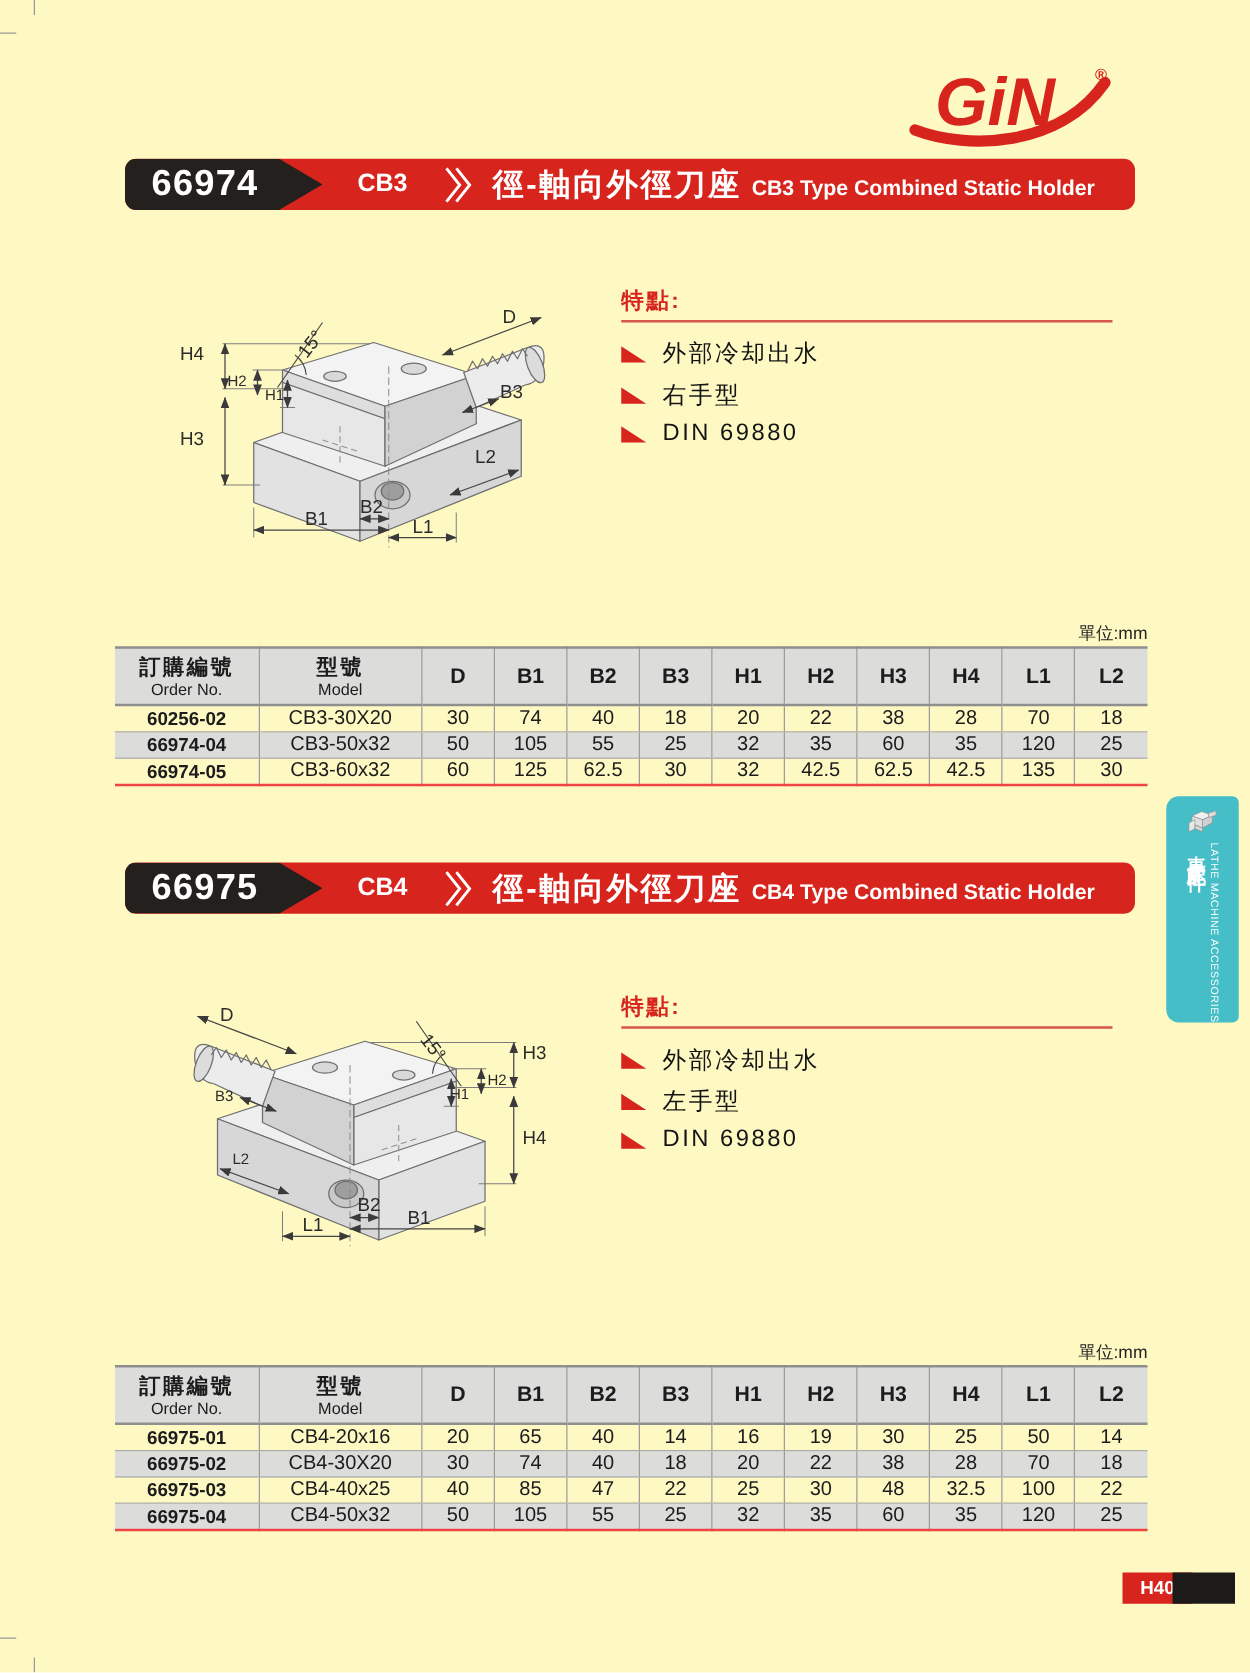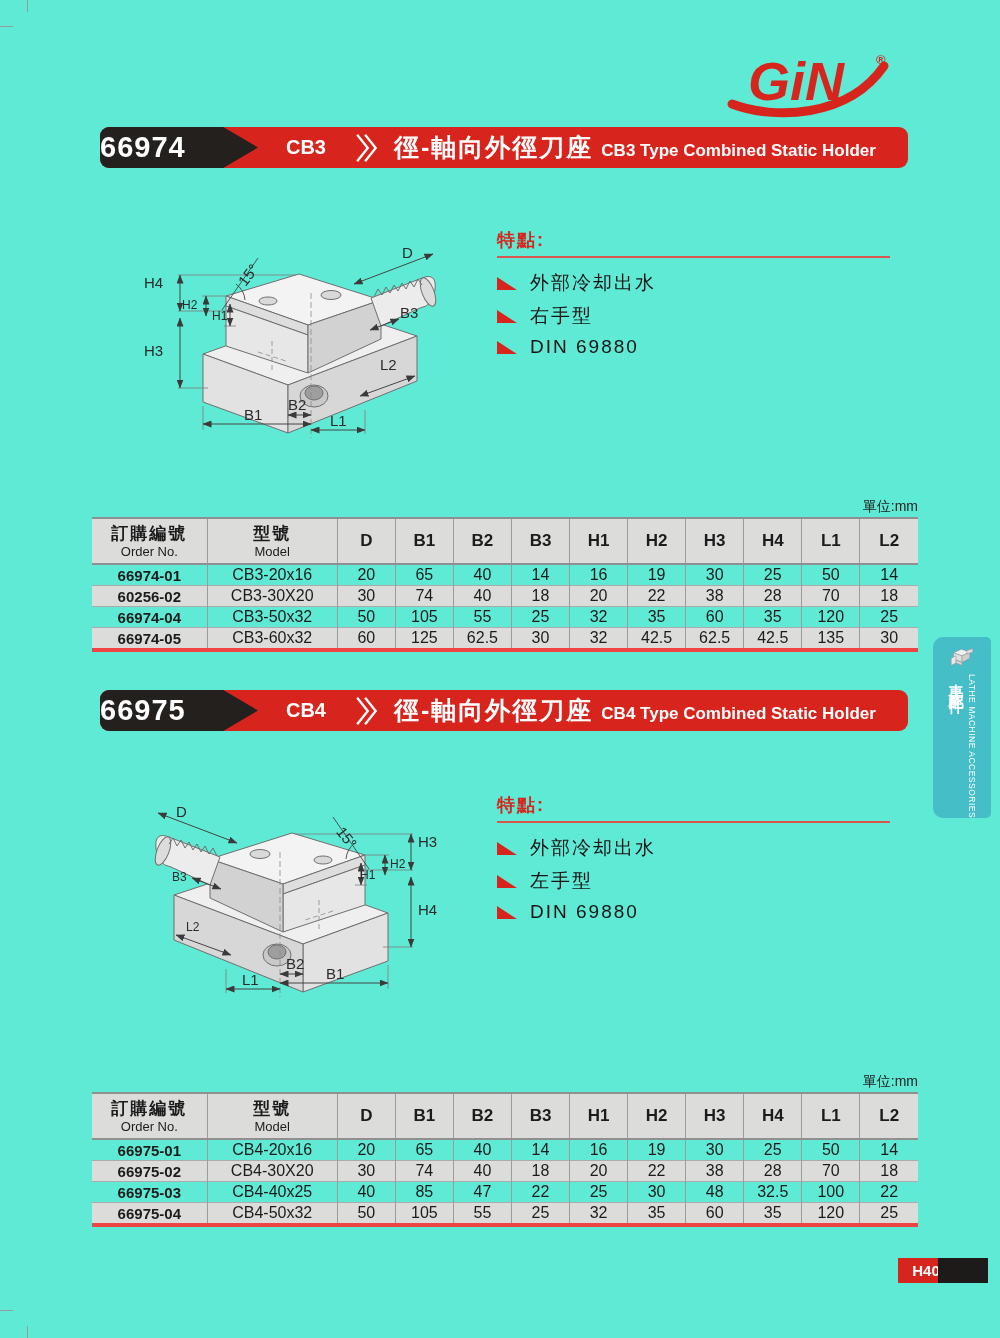--- a/index.html
+++ b/index.html
@@ -1,44 +1,44 @@
 <!DOCTYPE html>
 <html><head>
 <meta charset="utf-8">
 <style>
   html,body{margin:0;padding:0;background:#fff;}
-  .page{position:relative;width:1000px;height:1338px;background:#5eead4;overflow:hidden;
+  .page{position:relative;width:1000px;height:1338px;background:#fef9c3;overflow:hidden;
         font-family:"Liberation Sans","DejaVu Sans",sans-serif;color:#1c1c1c;}
   
   .crop{position:absolute;background:#9a9a9a;}
   
   .logo-svg{position:absolute;left:726px;top:48px;width:174px;height:74px;}
   
   .banner{position:absolute;left:100px;width:808px;height:41px;background:#d7251e;
           border-radius:9px;display:flex;align-items:center;overflow:hidden;}
   .code-box{position:absolute;left:0;top:0;bottom:0;width:158px;background:#24201e;
             clip-path:polygon(0 0,78% 0,100% 50%,78% 100%,0 100%);
-            display:flex;align-items:center;padding-right:30px;box-sizing:border-box;}
+            display:flex;align-items:center;justify-content:center;padding-right:30px;box-sizing:border-box;}
   .code-box span{color:#fff;font-size:29px;font-weight:bold;letter-spacing:1px;}
   .type-label{margin-left:172px;width:68px;text-align:center;color:#fff;font-size:20px;font-weight:bold;}
   .chevron{width:24px;height:30px;margin-left:14px;flex:0 0 auto;}
   .title-zh{color:#fff;font-size:25px;font-weight:bold;margin-left:16px;letter-spacing:2px;white-space:nowrap;}
   .title-en{color:#fff;font-size:17px;font-weight:bold;margin-left:8px;margin-top:7px;white-space:nowrap;}
   
   .features{position:absolute;left:497px;width:393px;}
   .features-title{color:#d7251e;font-size:18px;font-weight:bold;letter-spacing:2px;}
   .features-rule{height:0;border-bottom:2px solid #d8564d;margin-top:4px;}
   .features-list{margin-top:12px;}
   .feature-item{display:flex;align-items:center;margin-bottom:7px;font-size:19px;letter-spacing:2px;color:#141414;}
   .tri{width:0;height:0;border-bottom:13px solid #d7251e;border-right:20px solid transparent;margin-right:13px;flex:0 0 auto;}
   
   .unit{position:absolute;right:82px;font-size:14px;color:#222;}
   
   table.spec{position:absolute;left:92px;width:826px;border-collapse:collapse;table-layout:fixed;
-             border-top:2px solid #8f8f8f;border-bottom:4px solid #ef4444;}
+             border-top:2px solid #8f8f8f;border-bottom:2px solid #ef4444;}
   table.spec th,table.spec td{border-left:1px solid #9c9c9c;text-align:center;padding:0;}
   table.spec th:first-child,table.spec td:first-child{border-left:none;}
   table.spec thead th{background:#dcdcdb;height:44px;border-bottom:2px solid #8f8f8f;vertical-align:middle;}
   table.spec col.c-order{width:115px;} table.spec col.c-model{width:130px;} table.spec col.c-dim{width:58px;}
   .h-zh{font-size:17px;font-weight:bold;letter-spacing:2px;line-height:20px;}
   .h-en{font-size:13px;font-weight:normal;line-height:15px;}
   table.spec thead th.dim{font-size:17px;font-weight:bold;}
   table.spec tbody td{height:20px;font-size:16px;border-top:1px solid #ababab;}
   table.spec tbody tr:first-child td{border-top:none;}
   table.spec tbody tr:nth-child(even){background:#dcdcdb;}
@@ -199,34 +199,20 @@
           <th class="dim">B3</th>
           <th class="dim">H1</th>
           <th class="dim">H2</th>
           <th class="dim">H3</th>
           <th class="dim">H4</th>
           <th class="dim">L1</th>
           <th class="dim">L2</th>
         </tr>
       </thead>
       <tbody>
-        <tr>
-          <td>66974-01</td>
-          <td>CB3-20x16</td>
-          <td>20</td>
-          <td>65</td>
-          <td>40</td>
-          <td>14</td>
-          <td>16</td>
-          <td>19</td>
-          <td>30</td>
-          <td>25</td>
-          <td>50</td>
-          <td>14</td>
-        </tr>
         <tr>
           <td>60256-02</td>
           <td>CB3-30X20</td>
           <td>30</td>
           <td>74</td>
           <td>40</td>
           <td>18</td>
           <td>20</td>
           <td>22</td>
           <td>38</td>

